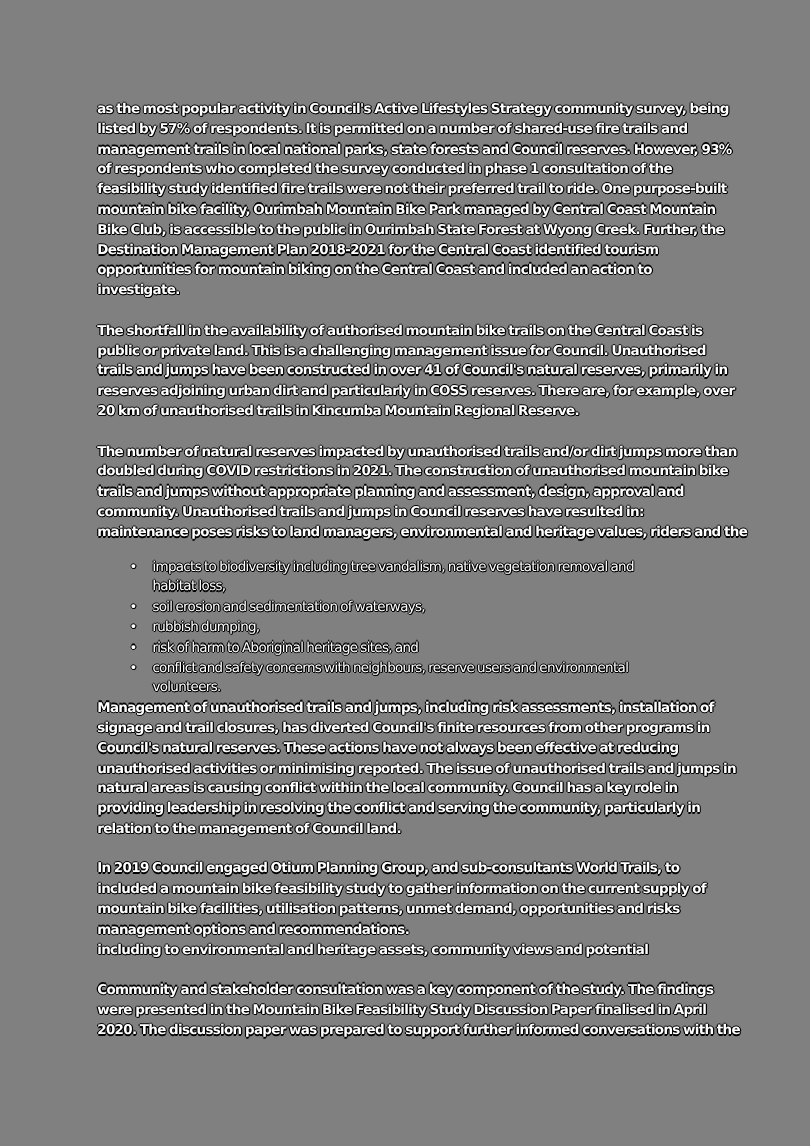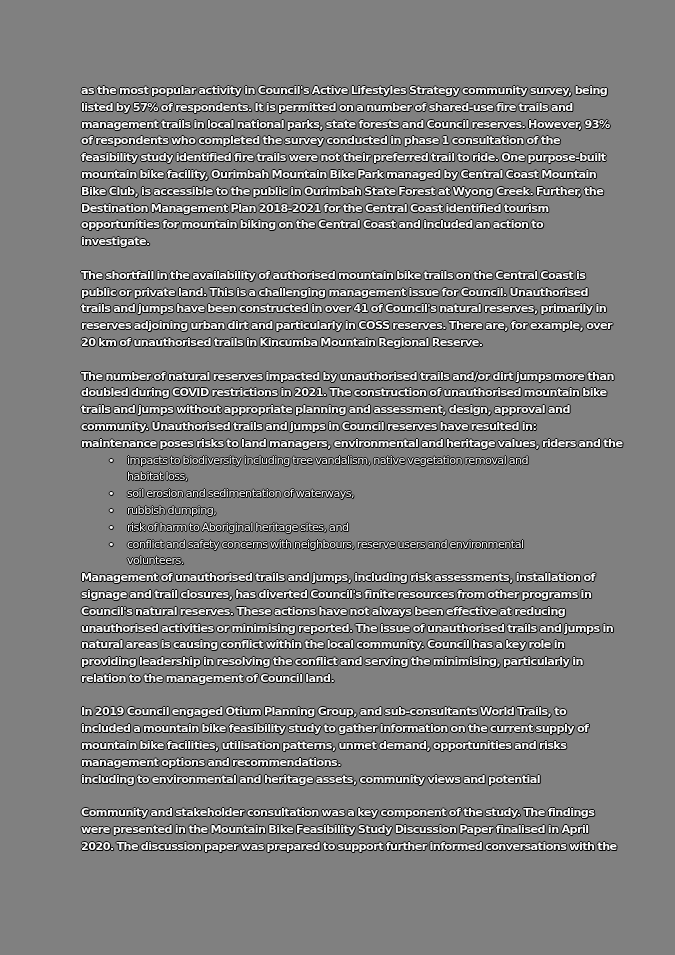--- a/index.html
+++ b/index.html
@@ -27,21 +27,21 @@
     text-shadow:
       -1px 0 0 #000, 1px 0 0 #000,
       0 -1px 0 #000, 0 1px 0 #000,
       0.6px 0.6px 0 #000;
   }
   .para {
     margin: 0 0 16.8px 0;
     white-space: nowrap;
     font-weight: bold;
   }
-  .para.tight { margin-bottom: 0; }
+  .para.tight { margin-bottom: 12px; }
   .line { display: block; height: 16.8px; }
   ul.bullets {
     list-style: none;
     margin: 0;
     padding: 0 0 0 27px;
   }
   ul.bullets li {
     position: relative;
     padding-left: 19px;
     white-space: nowrap;
@@ -111,21 +111,21 @@
       <span class="line">volunteers.</span>
     </li>
   </ul>
 
   <div class="para">
     <span class="line">Management of unauthorised trails and jumps, including risk assessments, installation of</span>
     <span class="line">signage and trail closures, has diverted Council's finite resources from other programs in</span>
     <span class="line">Council's natural reserves. These actions have not always been effective at reducing</span>
     <span class="line">unauthorised activities or minimising reported. The issue of unauthorised trails and jumps in</span>
     <span class="line">natural areas is causing conflict within the local community. Council has a key role in</span>
-    <span class="line">providing leadership in resolving the conflict and serving the minimising, particularly in</span>
+    <span class="line">providing leadership in resolving the conflict and serving the community, particularly in</span>
     <span class="line">relation to the management of Council land.</span>
   </div>
 
   <div class="para">
     <span class="line">In 2019 Council engaged Otium Planning Group, and sub-consultants World Trails, to</span>
     <span class="line">included a mountain bike feasibility study to gather information on the current supply of</span>
     <span class="line">mountain bike facilities, utilisation patterns, unmet demand, opportunities and risks</span>
     <span class="line">management options and recommendations.</span>
     <span class="line">including to environmental and heritage assets, community views and potential</span>
   </div>

